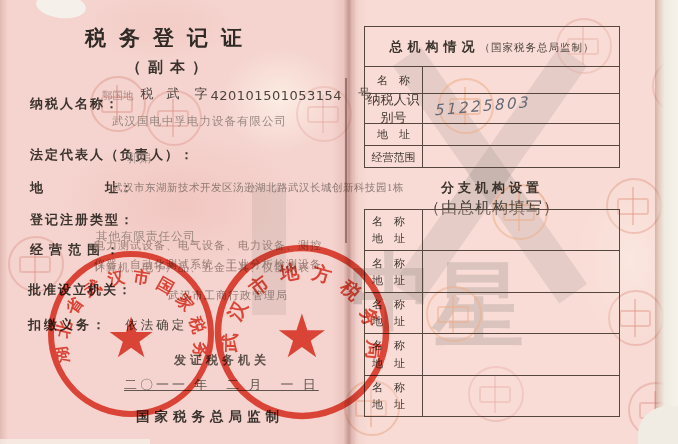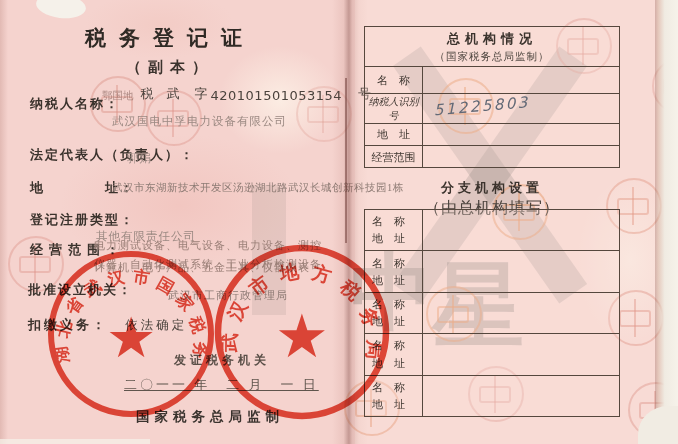--- a/index.html
+++ b/index.html
@@ -43,27 +43,27 @@
   .wh-line .v{margin-left:14px;font-size:12.5px;letter-spacing:3px;color:#4a423c;}
   .issuer{left:174px;top:352px;font-size:12px;letter-spacing:4px;color:#5a4f48;font-weight:bold;z-index:2;}
   .dateline{left:124px;top:376px;font-size:13px;letter-spacing:3px;color:#5f554d;z-index:2;text-decoration:underline;}
   .footer{left:136px;top:408px;font-size:13.5px;font-weight:bold;letter-spacing:5px;color:#3a332e;z-index:2;}
   
   .stamp{position:absolute;z-index:7;opacity:.88;mix-blend-mode:multiply;}
   
   .tbl{position:absolute;left:364px;width:256px;border:1.2px solid #55473d;z-index:2;box-sizing:border-box;background:rgba(250,222,214,.25);}
   .t1{top:26px;height:142px;}
   .t2{top:209px;height:208px;display:flex;flex-direction:column;}
-  .t1-header{height:40px;border-bottom:1px solid #55473d;display:flex;flex-direction:column;align-items:center;justify-content:center;box-sizing:border-box;}
+  .t1-header{height:40px;border-bottom:1px solid #55473d;display:flex;flex-direction:row;align-items:center;justify-content:center;box-sizing:border-box;}
   .t1-title{font-size:13px;font-weight:bold;letter-spacing:5px;color:#3b332d;}
   .t1-sub{font-size:10.5px;letter-spacing:1px;color:#4a423c;margin-top:2px;}
   .t1-row{display:flex;box-sizing:border-box;border-bottom:1px solid #55473d;}
   .t1-row:last-child{border-bottom:none;}
   .lcell{width:58px;border-right:1px solid #55473d;display:flex;align-items:center;justify-content:center;font-size:11px;color:#3f3731;box-sizing:border-box;text-align:center;}
-  .lcell.small{font-size:10px;letter-spacing:0;font-style:italic;}
+  .lcell.small{font-size:13px;letter-spacing:0;}
   .vcell{flex:1;position:relative;}
   .hand{position:absolute;left:12px;top:3px;font-family:"DejaVu Sans","Liberation Sans",sans-serif;font-style:italic;font-size:15px;letter-spacing:2.5px;color:#626976;transform:rotate(-5deg) skewX(-6deg);}
   .t2-head{position:absolute;left:364px;top:179px;width:256px;text-align:center;z-index:2;}
   .t2-title{font-size:13px;font-weight:bold;letter-spacing:4px;color:#3b332d;}
   .t2-sub{font-size:16px;letter-spacing:1px;color:#4a423c;margin-top:1px;}
   .b-row{flex:1;display:flex;border-bottom:1px solid #55473d;box-sizing:border-box;}
   .b-row:last-child{border-bottom:none;}
   .b-labels{width:58px;border-right:1px solid #55473d;display:flex;flex-direction:column;justify-content:space-around;padding:3px 0 3px 7px;font-size:11px;color:#3f3731;box-sizing:border-box;}
   
   .fold{position:absolute;left:332px;top:0;width:36px;height:444px;z-index:5;pointer-events:none;

